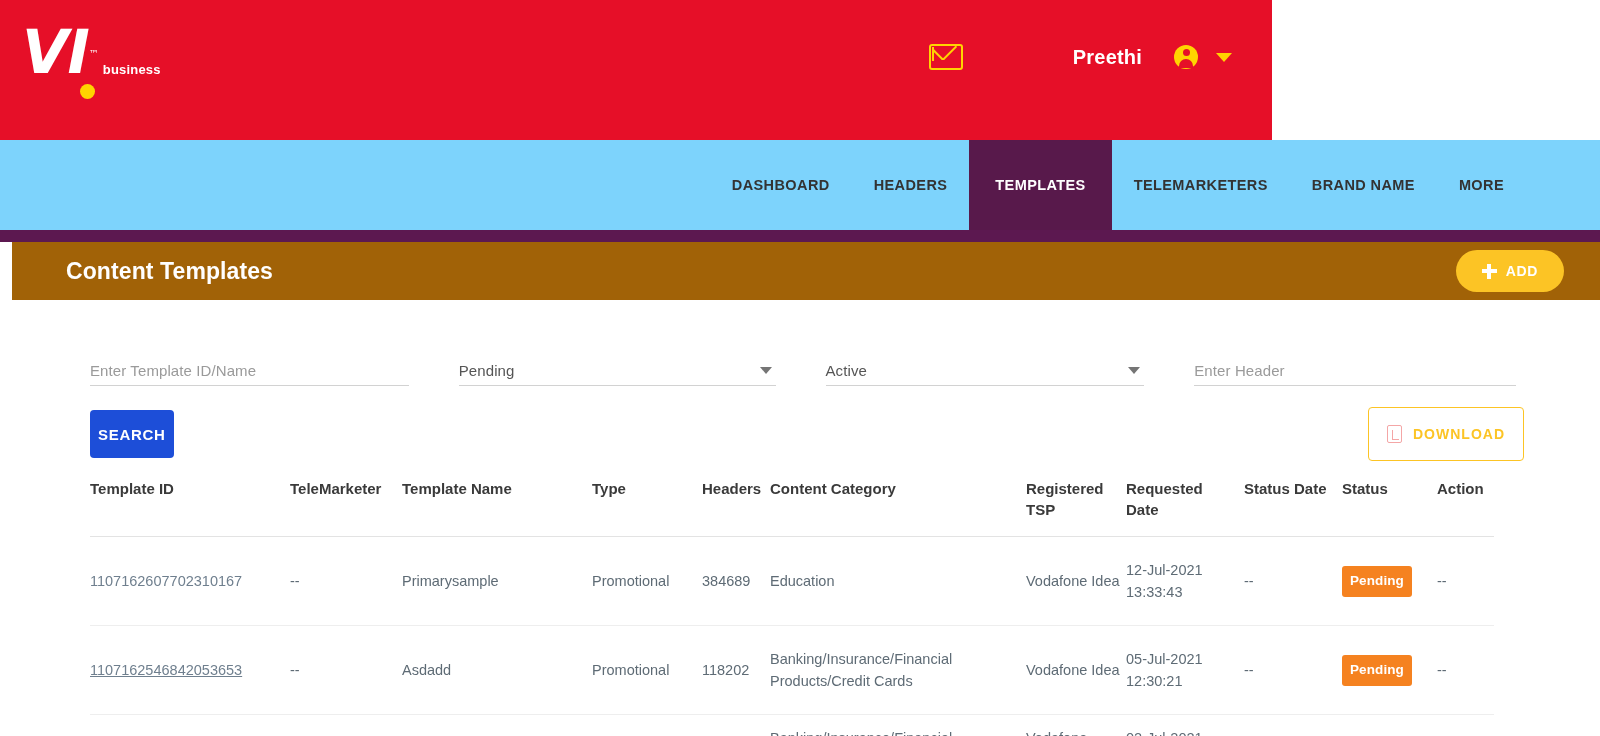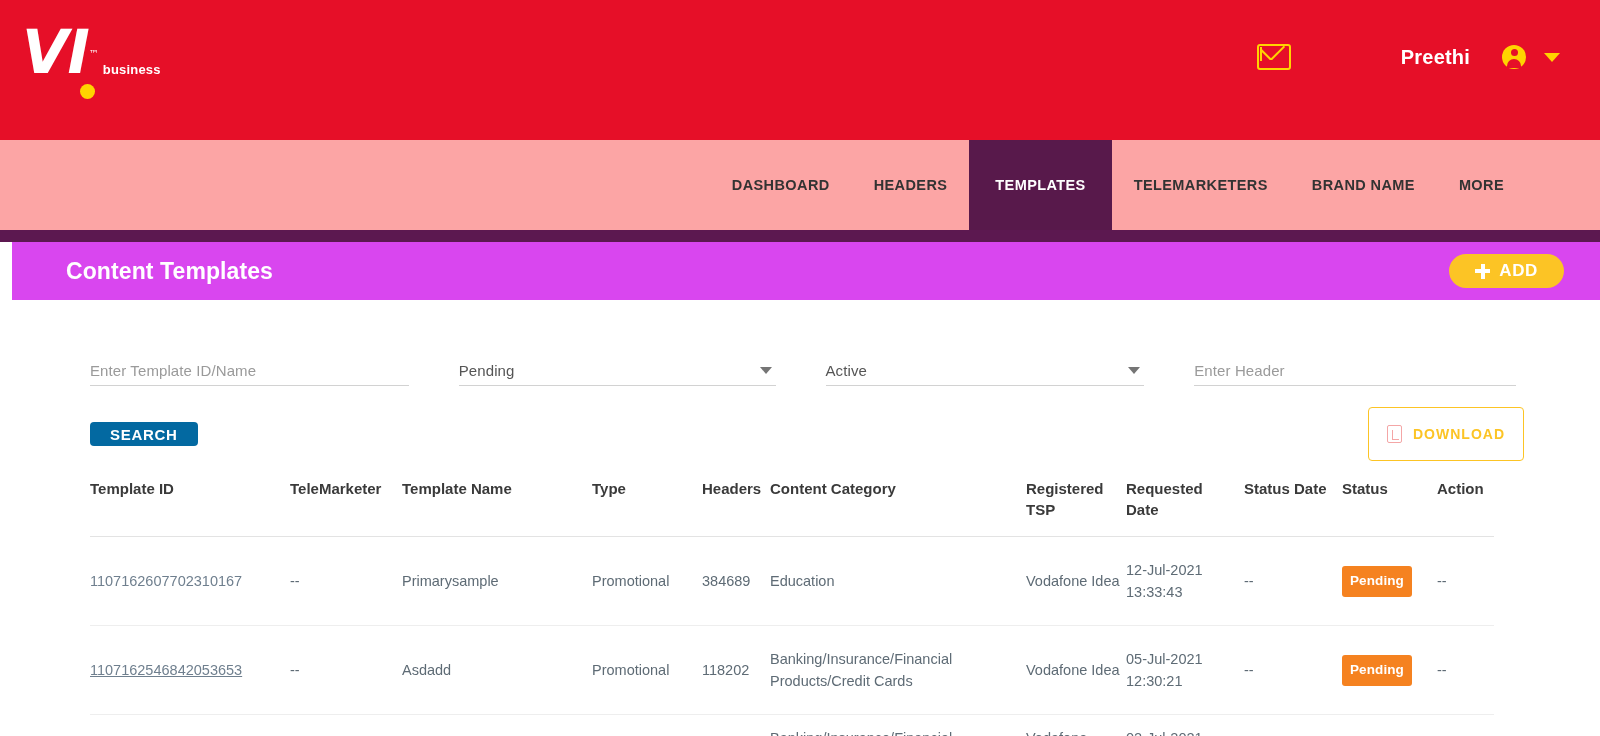--- a/index.html
+++ b/index.html
@@ -7,21 +7,21 @@
     margin: 0; padding: 0;
     width: 1600px; height: 736px;
     overflow: hidden;
     background: #ffffff;
     font-family: "Liberation Sans", sans-serif;
   }
 
   
   .topbar {
     position: relative;
-    width: 1600px; height: 140px;
+    width: 1272px; height: 140px;
     background: #e60f28;
     display: flex; align-items: flex-start;
   }
   .logo-wrap {
     position: absolute; left: 22px; top: 26px;
     display: flex; align-items: flex-start;
   }
   .logo-vi {
     position: relative;
     color: #ffffff;
@@ -117,21 +117,21 @@
     width: 0; height: 0;
     border-left: 8px solid transparent;
     border-right: 8px solid transparent;
     border-top: 9px solid #ffd400;
   }
 
   
   .navbar {
     position: relative;
     width: 1600px; height: 90px;
-    background: #fca5a5;
+    background: #7dd3fc;
     display: flex; align-items: center;
     justify-content: flex-end;
     padding-right: 74px;
   }
   .nav-item {
     font-size: 14.5px;
     font-weight: bold;
     color: #333333;
     letter-spacing: 0.4px;
     padding: 0 22px;
@@ -158,39 +158,39 @@
     position: relative;
     width: 1600px;
     height: 494px;
     background: #ffffff;
     padding-left: 12px;
   }
 
   .panel-header {
     position: relative;
     width: 1588px; height: 58px;
-    background: #d946ef;
+    background: #a16207;
     display: flex; align-items: center;
     padding: 0 36px 0 54px;
     justify-content: space-between;
   }
   .panel-title {
     color: #ffffff;
     font-size: 23px;
     font-weight: bold;
     letter-spacing: 0.1px;
   }
   .add-btn {
     background: #fcc425;
     color: #ffffff;
     border: none;
     border-radius: 22px;
-    height: 34px;
+    height: 42px;
     padding: 0 26px;
-    font-size: 17px;
+    font-size: 14px;
     font-weight: bold;
     letter-spacing: 0.6px;
     display: flex; align-items: center;
     gap: 9px;
     cursor: pointer;
     font-family: "Liberation Sans", sans-serif;
   }
   .plus-icon {
     position: relative;
     width: 15px; height: 15px;
@@ -241,26 +241,26 @@
   }
 
   
   .action-row {
     margin-top: 28px;
     display: flex; align-items: center;
     justify-content: space-between;
     height: 40px;
   }
   .search-btn {
-    background: #0369a1;
+    background: #1d4ed8;
     color: #ffffff;
     border: none;
     border-radius: 4px;
-    height: 24px;
-    padding: 0 20px;
+    height: 48px;
+    padding: 0 8px;
     font-size: 15px;
     font-weight: bold;
     letter-spacing: 0.7px;
     cursor: pointer;
     font-family: "Liberation Sans", sans-serif;
   }
   .download-btn {
     background: #ffffff;
     border: 1.5px solid #fcc425;
     border-radius: 4px;

